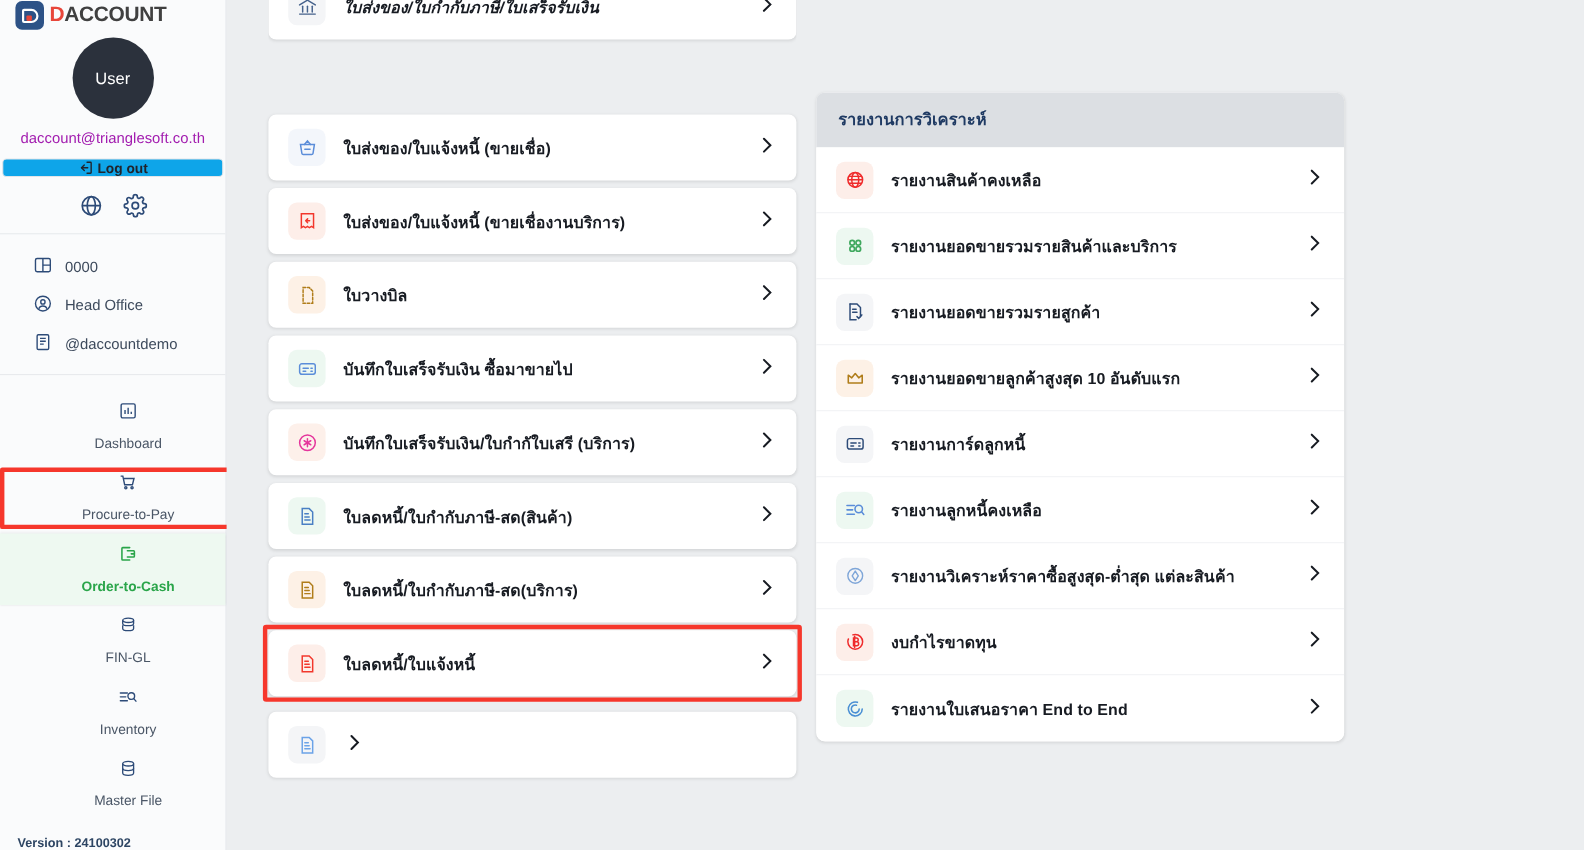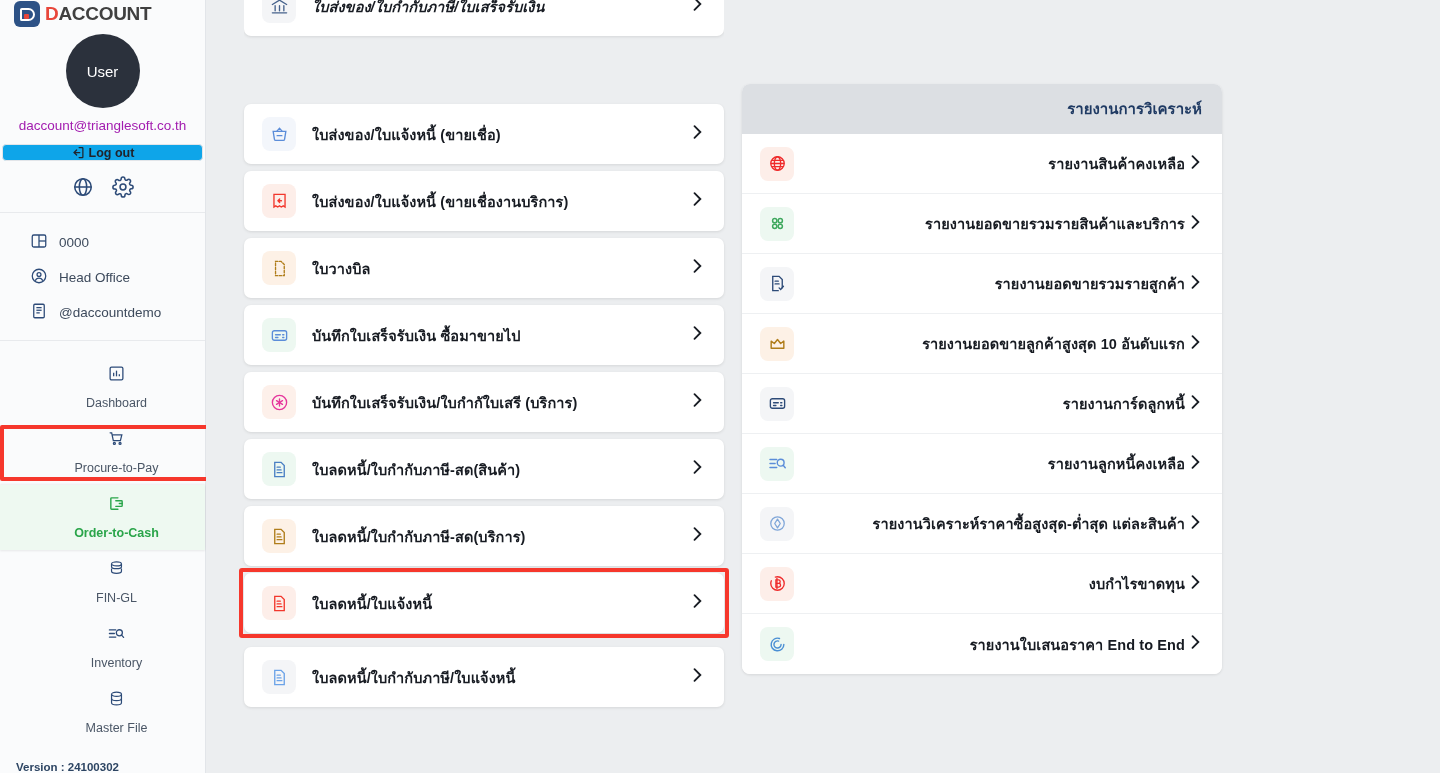--- a/index.html
+++ b/index.html
@@ -106,21 +106,21 @@
   .main {
     flex: 1; height: 773px; background: #eceef0;
     position: relative; overflow: hidden;
   }
   .columns {
     display: flex; gap: 18px;
     padding-left: 38px; padding-top: 0px;
   }
   .col { width: 480px; }
   .col-left { margin-top: 0px; }
-  .col-right { margin-top: 84px; text-align: right; }
+  .col-right { margin-top: 84px; }
 
   .panel {
     background: #fdfdfd;
     border-radius: 8px;
     box-shadow: 0 1px 3px rgba(0,0,0,.10);
     overflow: hidden;
   }
   .panel-header {
     background: #dcdfe3;
     padding: 13px 20px;
@@ -478,21 +478,20 @@
 
         <div class="card">
           <span class="ibox" style="background:#f4f5f7">
             <svg width="19" height="19" viewBox="0 0 24 24" fill="none" stroke="#6ba3e8" stroke-width="1.7" stroke-linecap="round">
               <path d="M6 3h8l4 4v14H6z"></path>
                 <line x1="9" y1="9" x2="13" y2="9"></line>
                 <line x1="9" y1="12.5" x2="14" y2="12.5"></line>
                 <line x1="9" y1="16" x2="15" y2="16"></line>
             </svg>
           </span>
-          <span class="lbl">ใบลดหนี้/ใบกำกับภาษี/ใบแจ้งหนี้</span>
           <span class="chev">
             <svg width="20" height="20" viewBox="0 0 24 24" fill="none" stroke="#171b22" stroke-width="2.2" stroke-linecap="round">
                 <polyline points="9 5 16 12 9 19"></polyline>
               </svg>
           </span>
         </div>
       </div>
 
       <div class="col col-right">
         <div class="panel">

